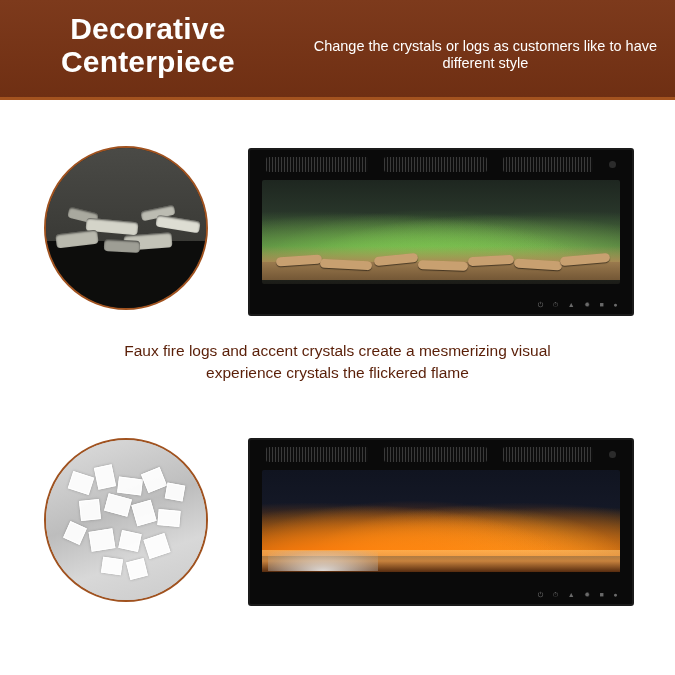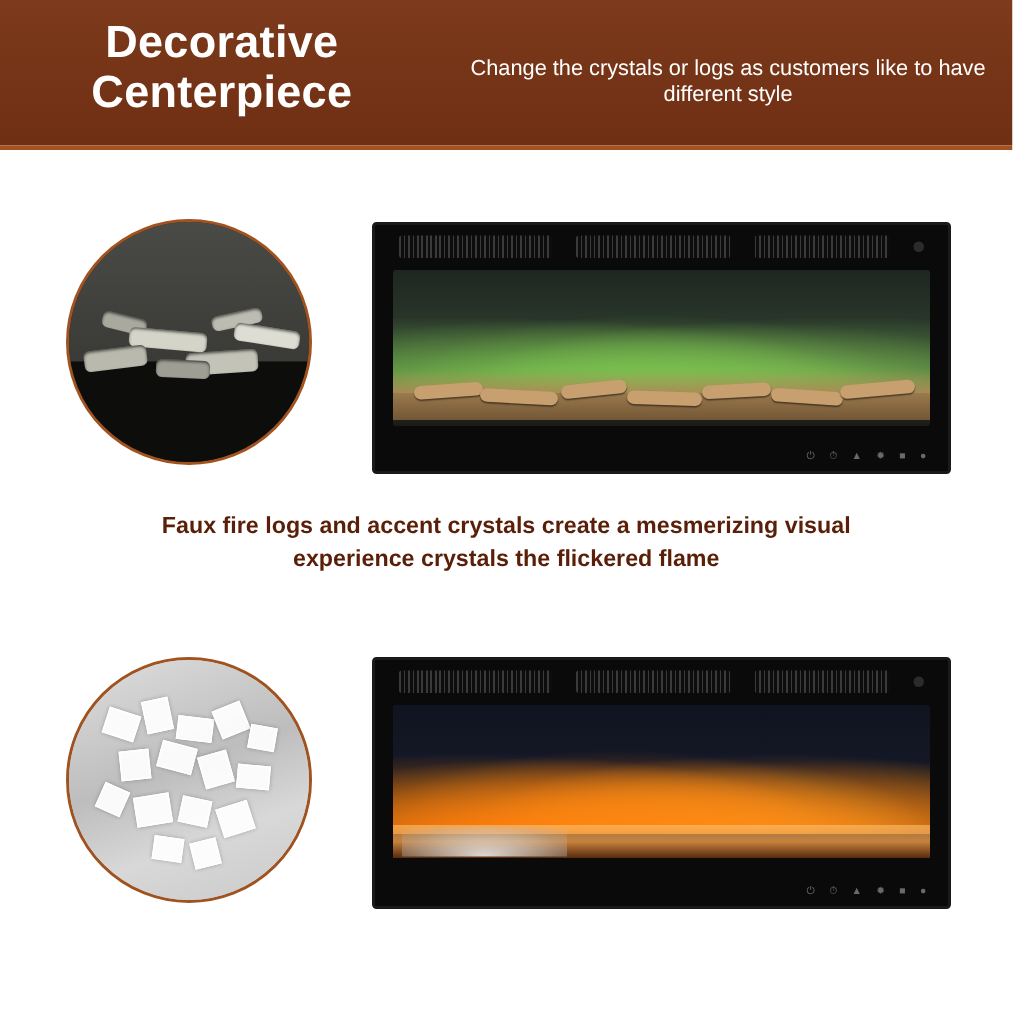--- a/index.html
+++ b/index.html
@@ -243,21 +243,20 @@
   
   .caption {
     position: absolute;
     left: 40px;
     top: 340px;
     width: 595px;
     text-align: center;
     color: #5a1f08;
     font-size: 15.5px;
     line-height: 1.45;
-    font-weight: bold;
   }
 </style>
 </head>
 <body>
 
 <div class="page">
 
   <div class="header">
     <div class="header-title">Decorative Centerpiece</div>
     <div class="header-sub">Change the crystals or logs as customers like to have different style</div>

